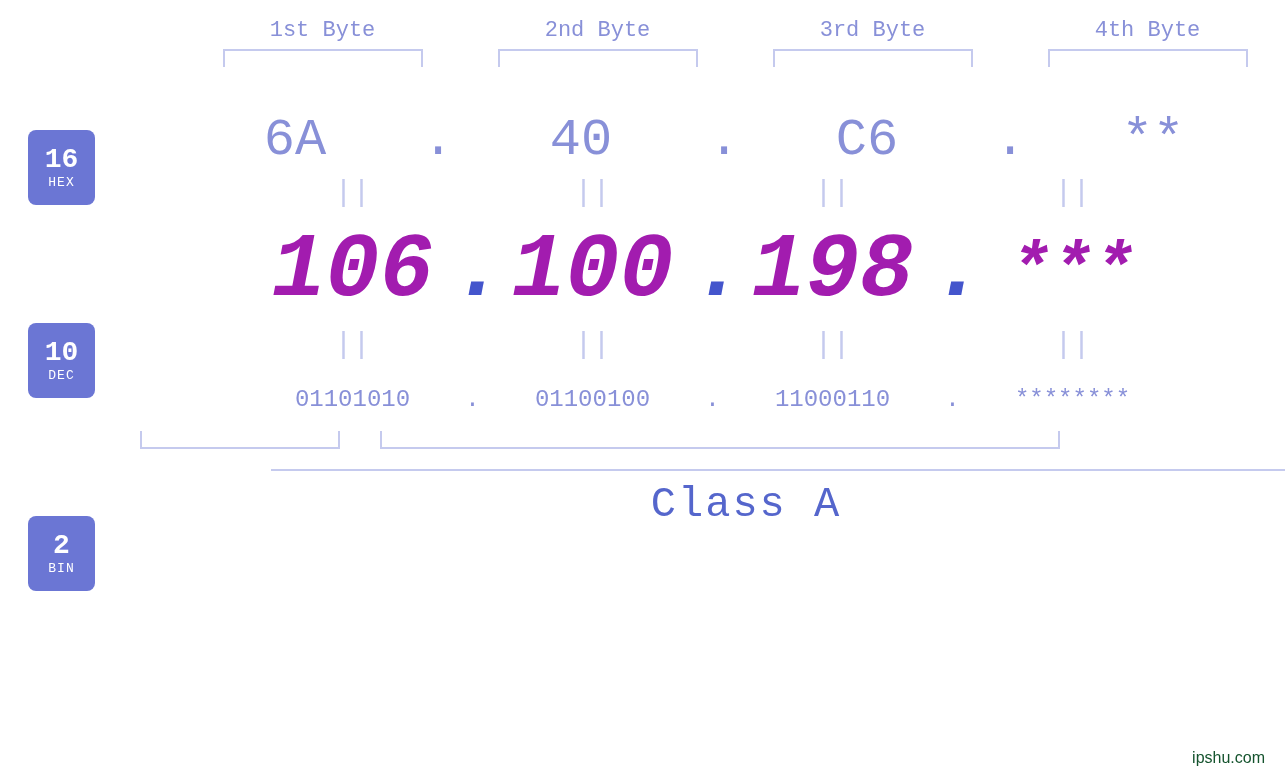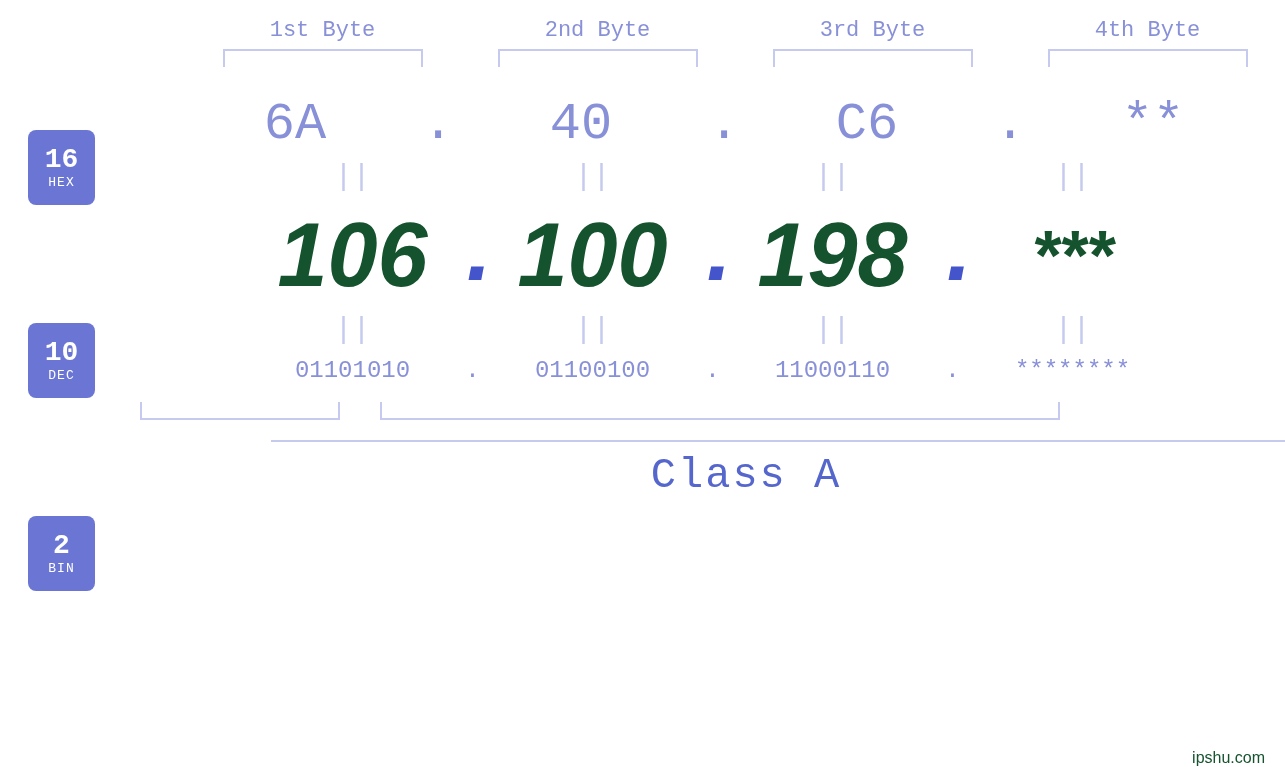--- a/index.html
+++ b/index.html
@@ -95,23 +95,23 @@
     }
 
     
     .row-hex, .row-dec, .row-bin {
       display: flex;
       align-items: center;
       justify-content: center;
       width: 1285px;
     }
 
-    .row-hex { margin-top: 28px; gap: 23px; }
+    .row-hex { margin-top: 44px; gap: 23px; }
     .row-dec { margin-top: 10px; }
-    .row-bin { margin-top: 10px; }
+    .row-bin { margin-top: 24px; }
 
     
     .row-equals {
       display: flex;
       align-items: center;
       justify-content: center;
       width: 1285px;
       margin-top: 6px;
     }
 
@@ -136,22 +136,22 @@
     .hex-dot {
       font-size: 52px;
       color: #8890d8;
       width: 40px;
       text-align: center;
     }
 
     
     .dec-val {
       font-size: 90px;
-      color: #14532d;
-      font-family: Liberation Sans, sans-serif;
+      color: #a21caf;
+      font-family: Liberation Mono, monospace;
       font-weight: bold;
       font-style: italic;
     }
 
     .dec-dot {
       font-size: 90px;
       color: #4455cc;
       width: 40px;
       text-align: center;
       font-weight: bold;

